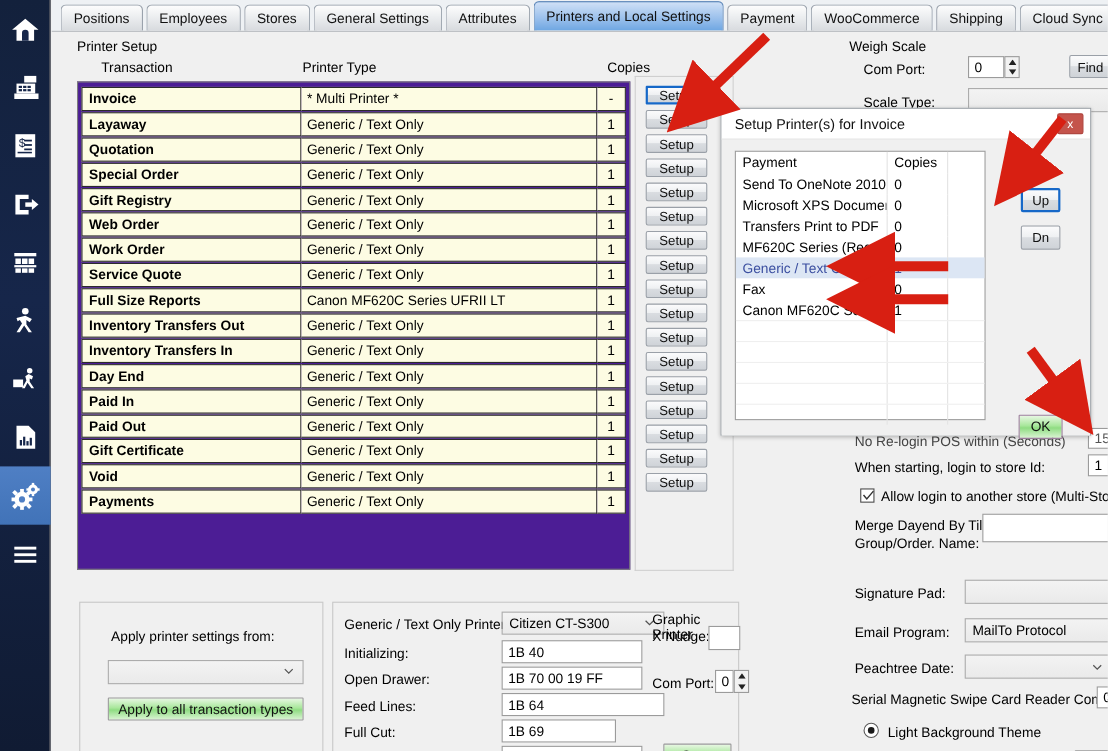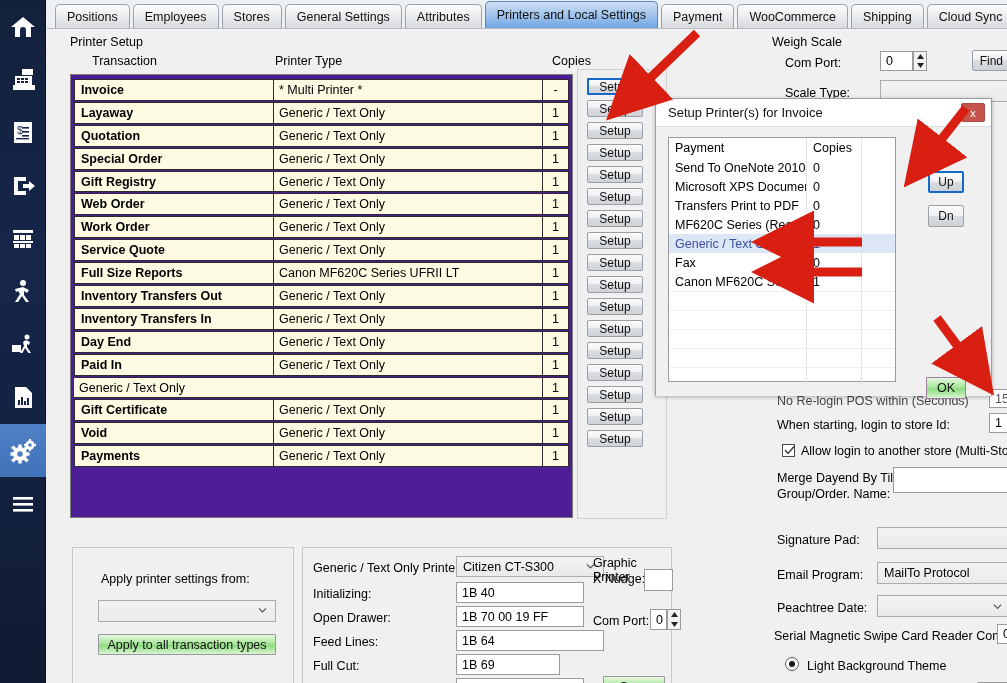--- a/index.html
+++ b/index.html
@@ -411,20 +411,21 @@
         <div class="pc-name">Day End</div>
         <div class="pc-type">Generic / Text Only</div>
         <div class="pc-copies">1</div>
       </div>
       <div class="prow">
         <div class="pc-name">Paid In</div>
         <div class="pc-type">Generic / Text Only</div>
         <div class="pc-copies">1</div>
       </div>
       <div class="prow">
+        <div class="pc-name">Paid Out</div>
         <div class="pc-type">Generic / Text Only</div>
         <div class="pc-copies">1</div>
       </div>
       <div class="prow">
         <div class="pc-name">Gift Certificate</div>
         <div class="pc-type">Generic / Text Only</div>
         <div class="pc-copies">1</div>
       </div>
       <div class="prow">
         <div class="pc-name">Void</div>

